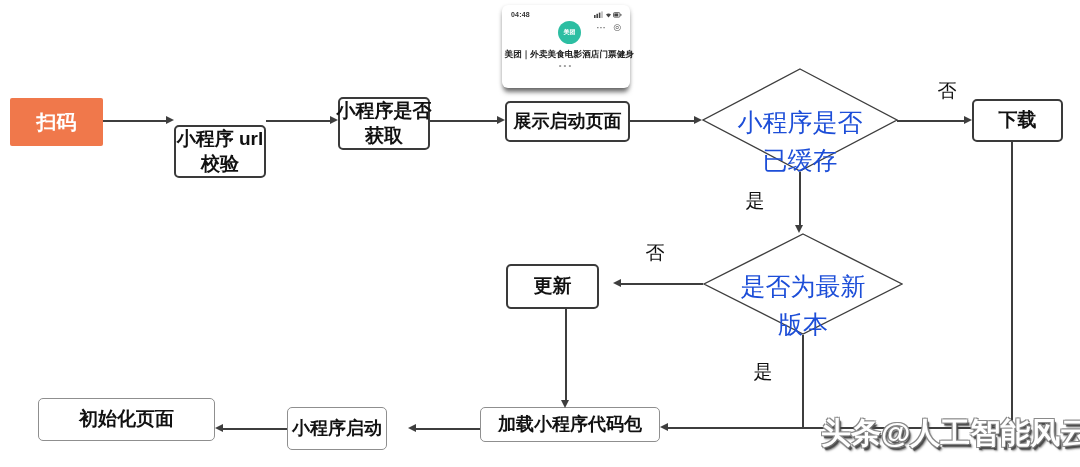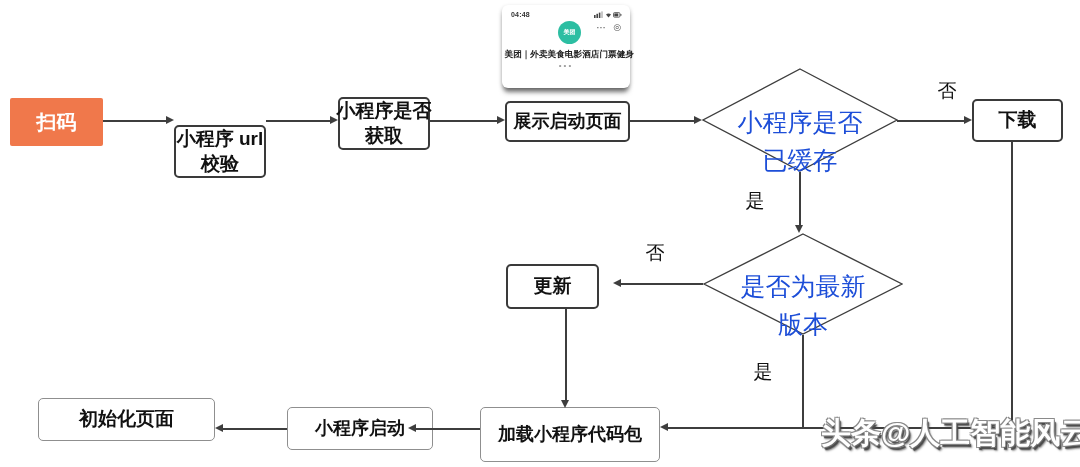--- a/index.html
+++ b/index.html
@@ -128,25 +128,25 @@
   </svg>
   <div class="diamond-label" style="left:713px;top:256px;width:180px;">
     <div>是否为最新</div>
     <div>版本</div>
   </div>
 
   <div class="node" style="left:506px;top:264px;width:93px;height:45px;">
     <span>更新</span>
   </div>
 
-  <div class="node node-light" style="left:480px;top:407px;width:180px;height:55px;font-size:18px;justify-content:center;">
+  <div class="node node-light" style="left:480px;top:407px;width:180px;height:35px;font-size:18px;justify-content:center;">
     <span>加载小程序代码包</span>
   </div>
 
-  <div class="node node-light" style="left:287px;top:407px;width:146px;height:43px;font-size:18px;">
+  <div class="node node-light" style="left:287px;top:407px;width:100px;height:43px;font-size:18px;">
     <span>小程序启动</span>
   </div>
 
   <div class="node node-light" style="left:38px;top:398px;width:177px;height:43px;">
     <span>初始化页面</span>
   </div>
 
   <div class="hline" style="left:103px;top:120px;width:63px;"></div>
   <div class="arr arr-r" style="left:166px;top:116px;"></div>
 

